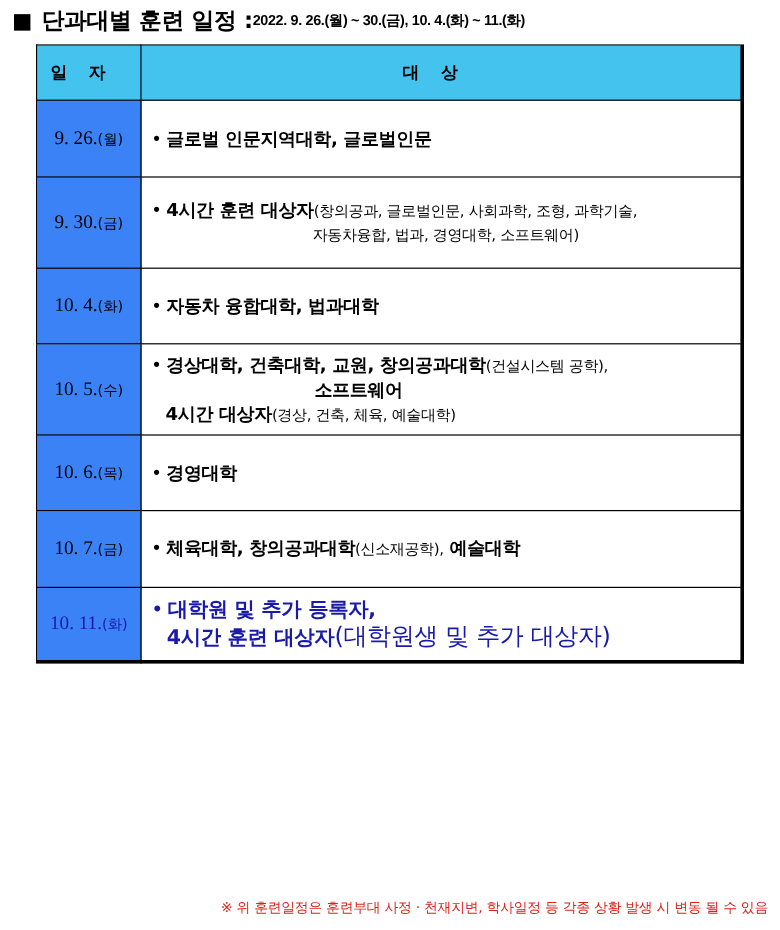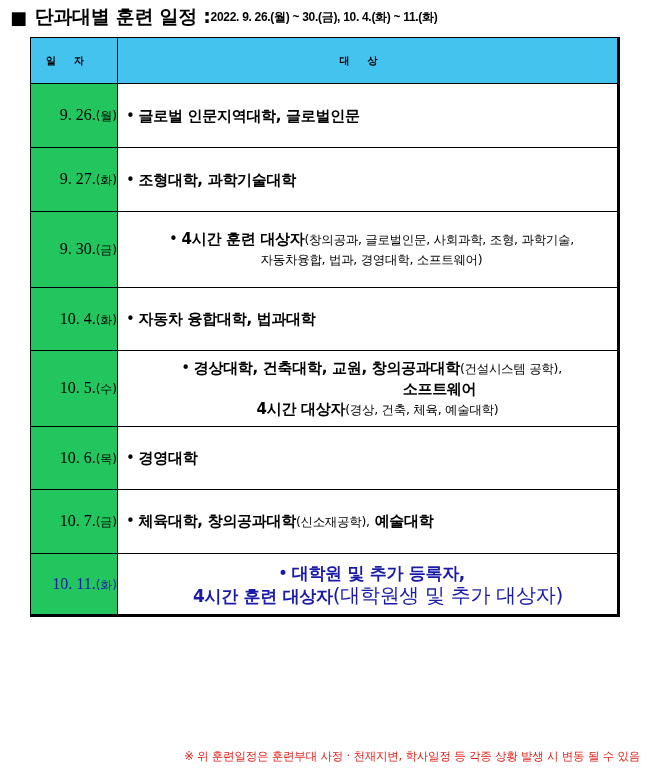--- a/index.html
+++ b/index.html
@@ -14,35 +14,35 @@
     }
     .title .sq { font-size: 18px; margin-right: 8px; }
     .title .dates { font-family: "Liberation Sans", sans-serif; font-weight: bold; font-size: 12px; }
     table {
       position: absolute; left: 30px; top: 37px;
       width: 590px; border-collapse: collapse; table-layout: fixed;
     }
     td, th { border: 1.5px solid #000; padding: 0; }
     table { border-right: 3px solid #000; border-bottom: 3px solid #000; }
     th {
-      background: #45c3ef; height: 45px; font-size: 10px; font-weight: bold;
+      background: #45c3ef; height: 45px; font-size: 14px; font-weight: bold;
     }
     th span { letter-spacing: 18px; }
     td.date {
-      background: #22c55e; text-align: right;
+      background: #3b82f6; text-align: center;
       font-family: "Liberation Serif", serif; font-size: 16px; white-space: nowrap;
     }
     td.date .dow { font-family: "DejaVu Sans", sans-serif; font-size: 12px; }
     td.content {
       padding-left: 8px; font-size: 15px; font-weight: bold; line-height: 20px;
       font-family: "DejaVu Sans", sans-serif; letter-spacing: -0.3px;
     }
     td.content .sub { font-weight: normal; font-size: 12.5px; }
     .bullet { font-weight: normal; margin-right: 4px; }
-    .line { white-space: nowrap; text-align: center; }
+    .line { white-space: nowrap; }
     .indent-center { display: block; text-align: center; }
     .blue { color: #1a1aaa; }
     td.content.blue { font-size: 17px; line-height: 22px; }
     td.content.blue .sub { font-size: 20px; }
     .note {
       position: absolute; left: 0; width: 650px; top: 749px;
       text-align: right; padding-right: 10px; box-sizing: border-box;
       color: #e0201a; font-size: 11.5px; white-space: nowrap; letter-spacing: -0.2px;
     }
   </style>
@@ -62,24 +62,20 @@
     </colgroup>
   <tbody>
       <tr>
     <th><span>일자</span></th>
     <th><span>대상</span></th>
   </tr>
 
   <tr style="height:64px">
     <td class="date"><span>9. 26.</span><span class="dow">(월)</span></td>
     <td class="content"><span class="bullet">•</span><span>글로벌 인문지역대학, 글로벌인문</span></td>
-  </tr>
-  <tr style="height:64px">
-    <td class="date"><span>9. 27.</span><span class="dow">(화)</span></td>
-    <td class="content"><span class="bullet">•</span><span>조형대학, 과학기술대학</span></td>
   </tr>
   <tr style="height:76px">
     <td class="date"><span>9. 30.</span><span class="dow">(금)</span></td>
     <td class="content">
       <div class="line"><span class="bullet">•</span><span>4시간 훈련 대상자</span><span class="sub">(창의공과, 글로벌인문, 사회과학, 조형, 과학기술,</span></div>
       <span class="sub indent-center">자동차융합, 법과, 경영대학, 소프트웨어)</span>
     </td>
   </tr>
   <tr style="height:63px">
     <td class="date"><span>10. 4.</span><span class="dow">(화)</span></td>

